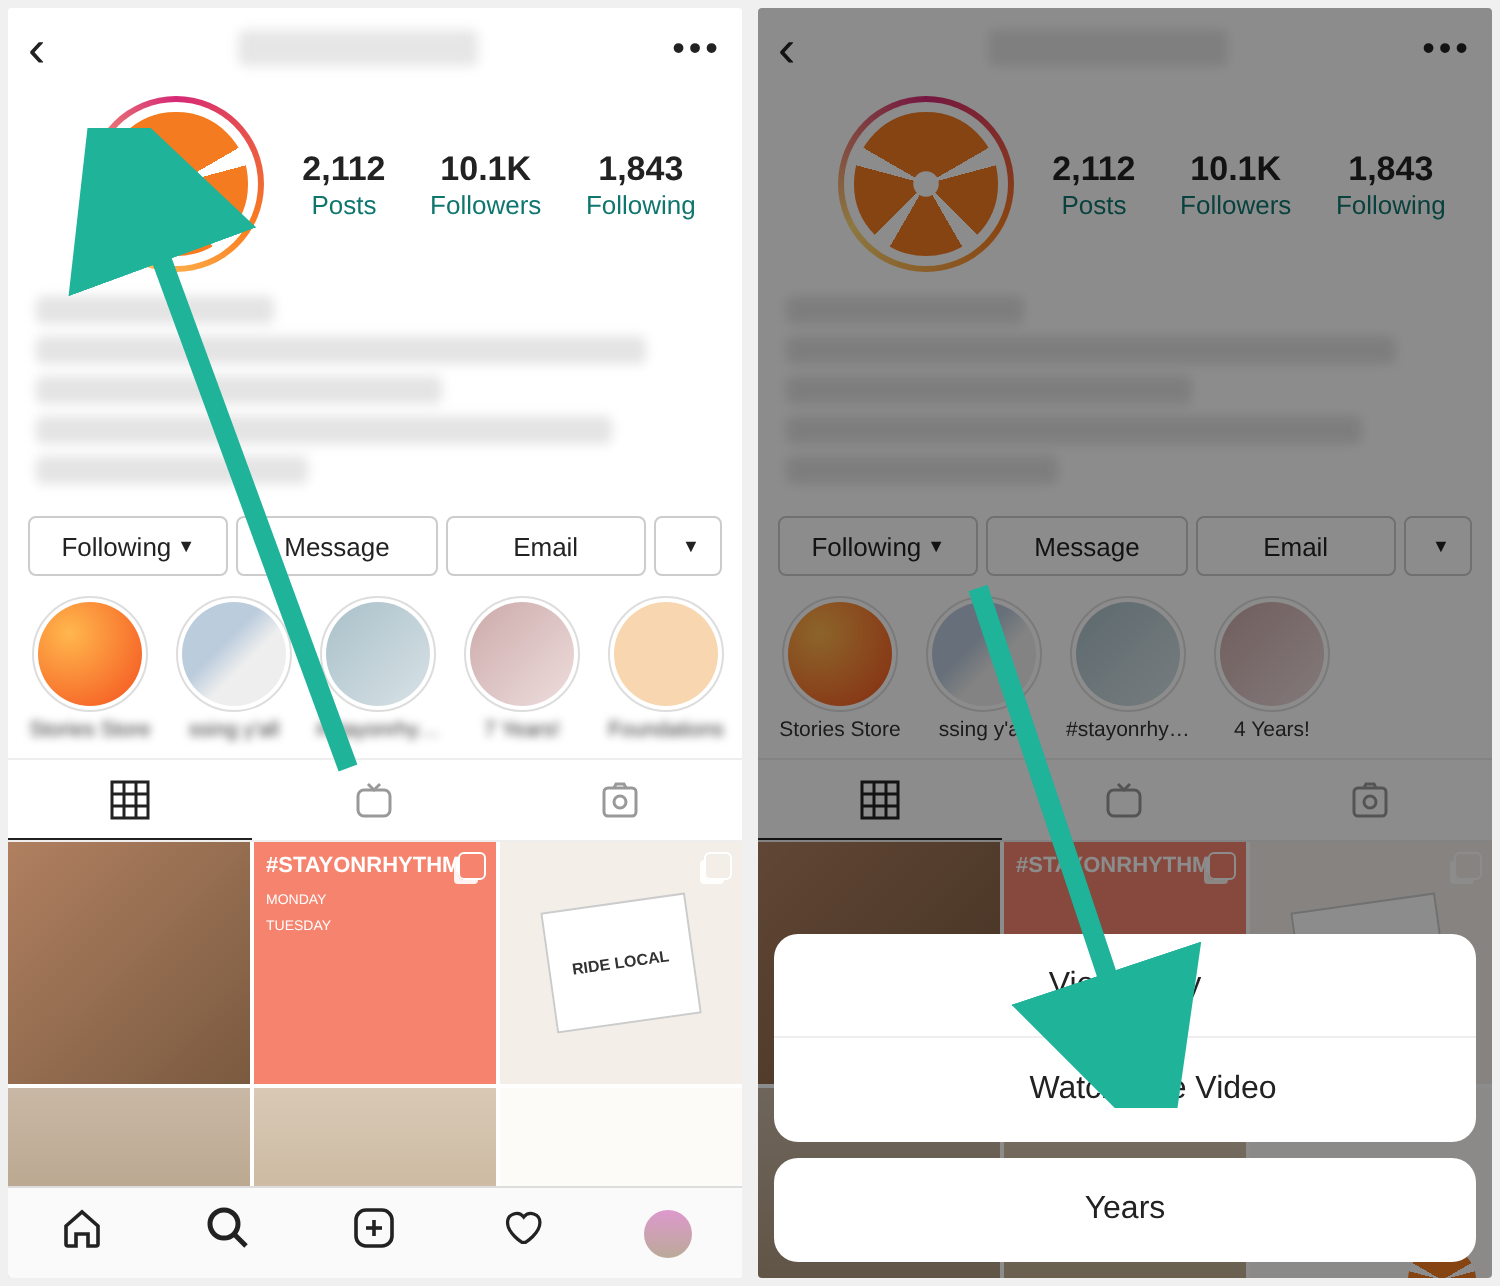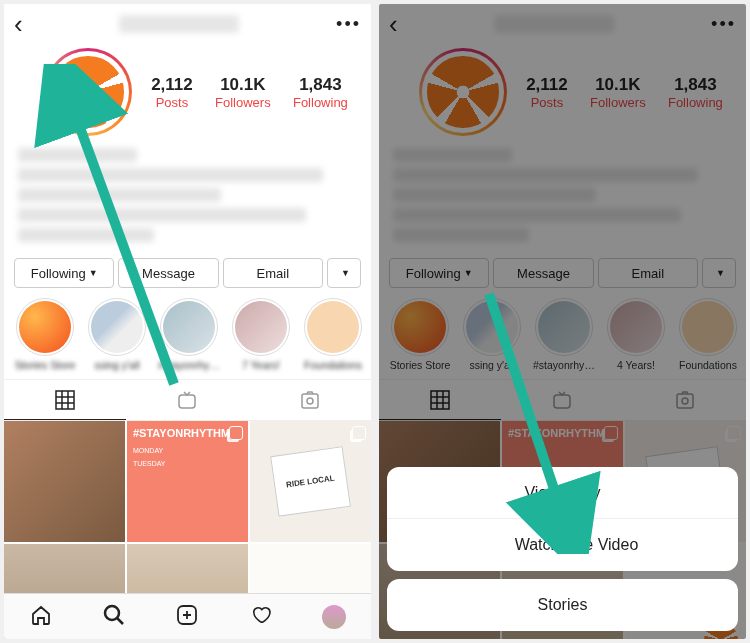--- a/index.html
+++ b/index.html
@@ -17,21 +17,21 @@
   .profile-row { display: flex; align-items: center; padding: 4px 12px 6px 12px; margin-left: 28px; }
   .avatar-wrap { width: 88px; height: 88px; border-radius: 50%; background: conic-gradient(#d62976,#fa7e1e,#feda75,#d62976); padding:3px; display:flex; align-items:center; justify-content:center; }
   .avatar { width:100%; height:100%; border-radius:50%; background:#fff; display:flex; align-items:center; justify-content:center; overflow:hidden; }
   .swirl { width:92%; height:92%; border-radius:50%; background:
     radial-gradient(circle at 50% 50%, #fff 12%, transparent 13%),
     conic-gradient(#f47b20 0 60deg,#fff 60deg 75deg,#f47b20 75deg 135deg,#fff 135deg 150deg,#f47b20 150deg 210deg,#fff 210deg 225deg,#f47b20 225deg 285deg,#fff 285deg 300deg,#f47b20 300deg 360deg);
     border:2px solid #fff; }
   .stats { flex:1; display:flex; justify-content:space-around; margin-left:8px; }
   .stat { text-align:center; }
   .stat .num { font-weight:600; font-size:17px; color:#222; }
-  .stat .lbl { font-size:13px; color:#ef4444; }
+  .stat .lbl { font-size:13px; color:#0f766e; }
 
   .bio { padding: 6px 14px 10px 14px; }
   .bio-line { height:14px; background:#e4e4e4; filter: blur(3px); border-radius:3px; margin-bottom:6px; }
   .bio-line.w1{width:35%} .bio-line.w2{width:90%} .bio-line.w3{width:60%} .bio-line.w4{width:85%} .bio-line.w5{width:40%}
 
   .actions { display:flex; gap:4px; padding:0 10px 10px 10px; }
   .btn { flex:1; border:1px solid #ccc; border-radius:4px; height:30px; display:flex; align-items:center; justify-content:center; font-size:13px; font-weight:500; color:#222; background:#fff; }
   .btn.small{ flex:0 0 34px; }
   .caret{ margin-left:3px; font-size:9px; }
 
@@ -307,26 +307,20 @@
               <div class="hl-img ph2"></div>
             </div>
             <div class="hl-lbl">#stayonrhythm</div>
           </div>
         <div class="hl">
             <div class="hl-ring">
               <div class="hl-img ph3"></div>
             </div>
             <div class="hl-lbl">4 Years!</div>
           </div>
-        <div class="hl">
-            <div class="hl-ring">
-              <div class="hl-img ph4"></div>
-            </div>
-            <div class="hl-lbl">Foundations</div>
-          </div>
       </div>
       <div class="tabs">
         <div class="tab active">
             <svg width="22" height="22" fill="none" stroke-width="1.5">
               <rect x="2" y="2" width="18" height="18"></rect>
               <line x1="8" y1="2" x2="8" y2="20"></line>
               <line x1="14" y1="2" x2="14" y2="20"></line>
               <line x1="2" y1="8" x2="20" y2="8"></line>
               <line x1="2" y1="14" x2="20" y2="14"></line>
             </svg>
@@ -361,21 +355,21 @@
             <div class="mini-swirl"></div>
           </div>
       </div>
     </div>
 
     <div class="sheet">
       <div class="sheet-group">
         <div class="sheet-item">View Story</div>
         <div class="sheet-item">Watch Live Video</div>
       </div>
-      <div class="sheet-cancel">Stories</div>
+      <div class="sheet-cancel">Years</div>
     </div>
 
     <svg class="arrow" style="left:70px; top:280px;" width="200" height="270">
       <defs>
           <marker id="ah2" markerWidth="10" markerHeight="10" refX="5" refY="5" orient="auto">
             <path d="M0 0L10 5L0 10z" fill="#1fb39a"></path>
           </marker>
         </defs>
       <line x1="40" y1="10" x2="120" y2="250" stroke="#1fb39a" stroke-width="10" marker-end="url(#ah2)"></line>
     </svg>

